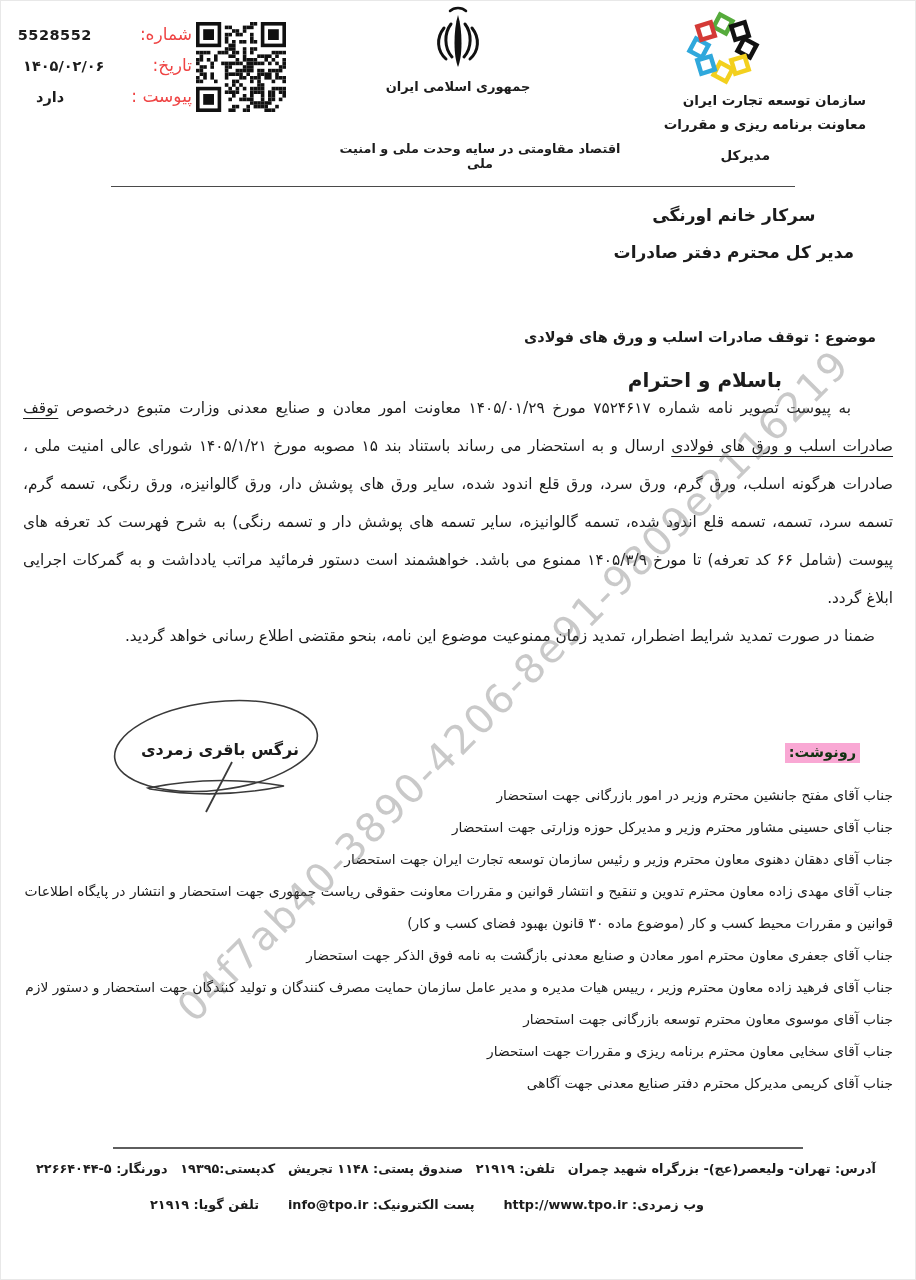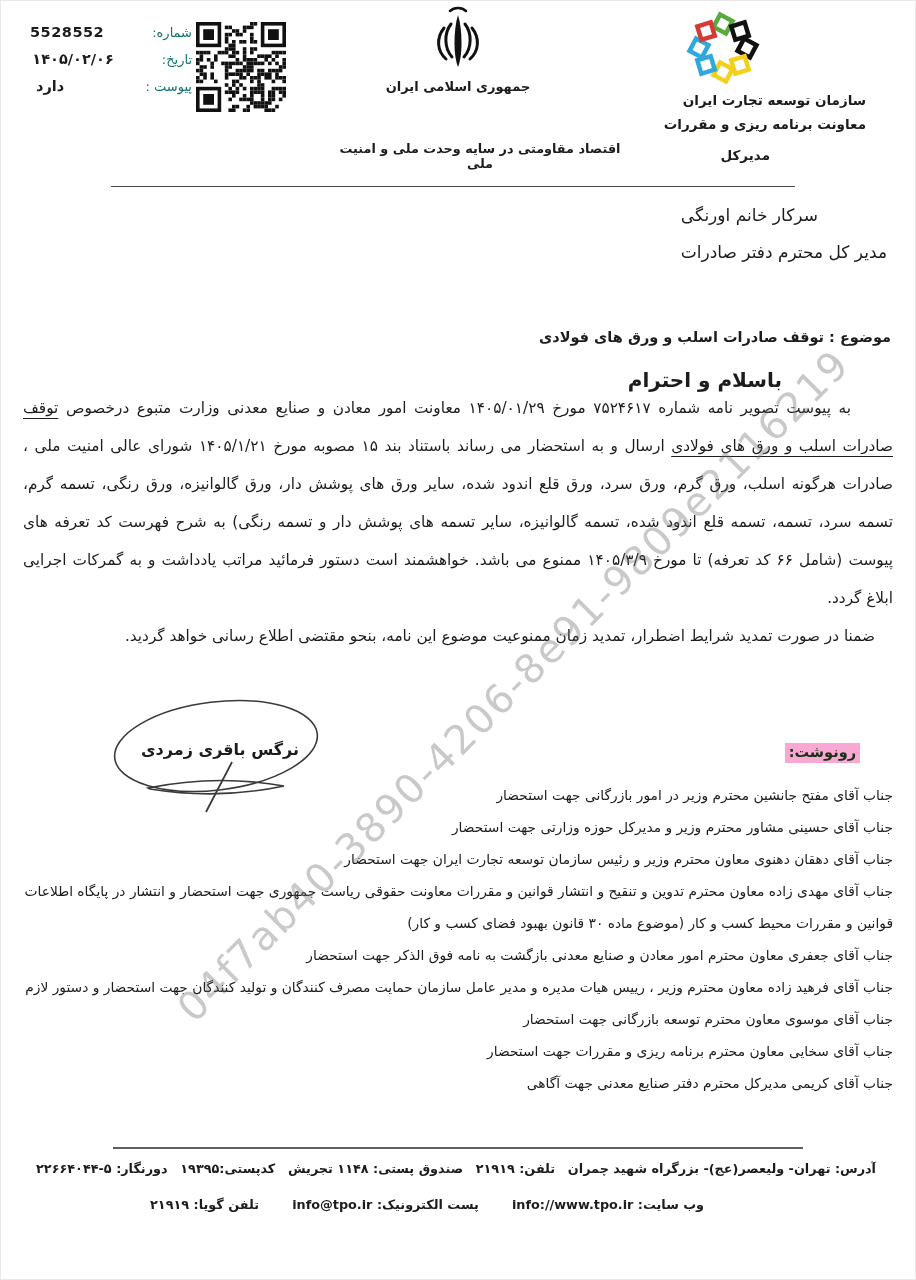--- a/index.html
+++ b/index.html
@@ -2,37 +2,37 @@
 <html dir="rtl" lang="fa"><head>
 <meta charset="utf-8">
 <style>
   html,body{margin:0;padding:0;background:#fff;}
   .page{position:relative;width:916px;height:1280px;background:#fff;overflow:hidden;
         font-family:"DejaVu Sans",sans-serif;color:#1c1c1c;direction:rtl;
         box-shadow:inset 0 0 0 1px #e8e8e8;}
   
   .meta{position:absolute;top:24px;left:36px;width:156px;}
   .meta-row{display:flex;justify-content:space-between;align-items:baseline;margin-bottom:11px;direction:rtl;}
-  .meta-label{font-size:13px;color:#0f766e;margin-left:48px;}
+  .meta-label{font-size:17px;color:#ef4444;margin-left:48px;}
   .meta-value{font-size:14.5px;font-weight:bold;letter-spacing:.5px;}
   .qr{position:absolute;top:22px;left:196px;width:90px;height:90px;}
   .emblem-wrap{position:absolute;top:6px;left:378px;width:160px;text-align:center;}
   .emblem-title{font-size:13px;font-weight:bold;margin-top:3px;}
   .emblem-sub{font-size:13px;font-weight:bold;margin-top:7px;}
   .tpo-logo{position:absolute;top:2px;right:146px;width:94px;height:92px;}
   .org-block{position:absolute;top:88px;right:50px;text-align:right;font-weight:bold;
              font-size:13.5px;line-height:24px;}
   .org-line4{margin-right:96px;margin-top:7px;}
   .slogan{position:absolute;top:141px;left:330px;width:300px;text-align:center;
           font-size:12.8px;font-weight:bold;}
   .header-rule{position:absolute;top:186px;left:111px;width:684px;border-top:1.6px solid #4a4a4a;}
   
-  .recipient{position:absolute;top:197px;right:29px;text-align:left;font-weight:normal;
+  .recipient{position:absolute;top:197px;right:62px;text-align:center;font-weight:bold;
              font-size:17px;line-height:37px;}
-  .subject{position:absolute;top:329px;right:25px;font-weight:bold;font-size:14.5px;}
+  .subject{position:absolute;top:329px;right:40px;font-weight:bold;font-size:14.5px;}
   .salutation{position:absolute;top:368px;right:134px;font-weight:bold;font-size:20px;margin-left:25px;}
   .body-text{position:absolute;top:389px;right:23px;left:23px;font-size:15.3px;
              line-height:38px;text-align:justify;}
   .body-text p{margin:0;}
   .p1{text-indent:42px;}
   .p2{text-indent:18px;}
   .uline{text-decoration:underline;text-underline-offset:5px;}
   
   .sig{position:absolute;top:688px;left:108px;width:220px;height:130px;}
   .sig svg{position:absolute;top:0;left:0;}
@@ -400,18 +400,18 @@
 
   <div class="footer-rule"></div>
   <div class="footer-l1">
     <span>آدرس: تهران- ولیعصر(عج)- بزرگراه شهید چمران</span>
     <span>تلفن: ۲۱۹۱۹</span>
     <span>صندوق پستی: ۱۱۴۸ تجریش</span>
     <span>کدپستی:۱۹۳۹۵</span>
     <span>دورنگار: ۵-۲۲۶۶۴۰۴۴</span>
   </div>
   <div class="footer-l2">
-    <span>وب سایت: info://www.tpo.ir</span>
+    <span>وب زمردی: http://www.tpo.ir</span>
     <span>پست الکترونیک: info@tpo.ir</span>
     <span>تلفن گویا: ۲۱۹۱۹</span>
   </div>
 
 </div>
 
 </body></html>

